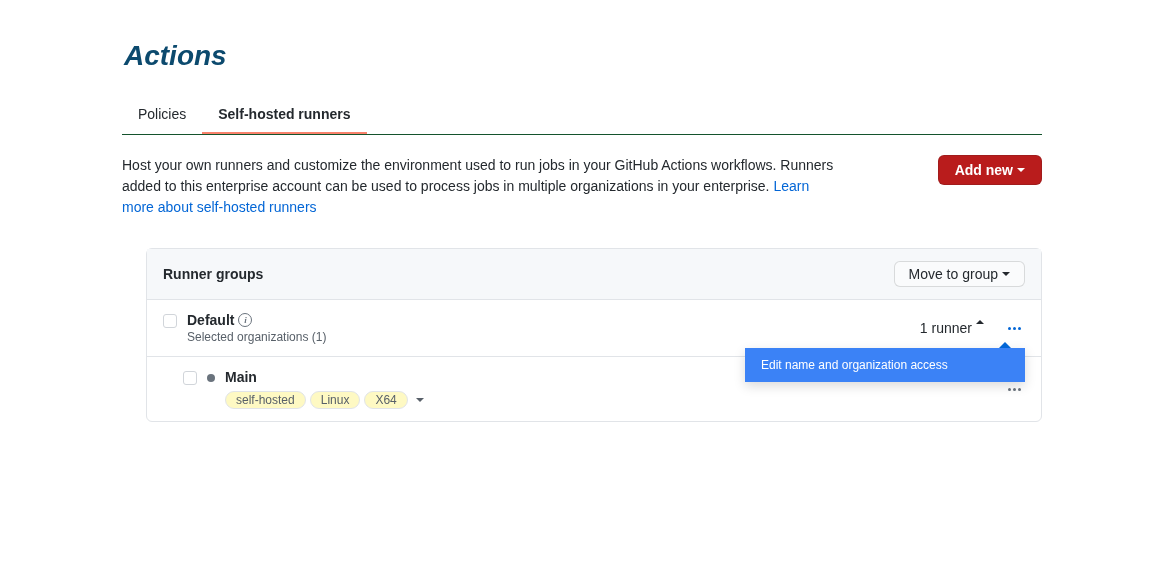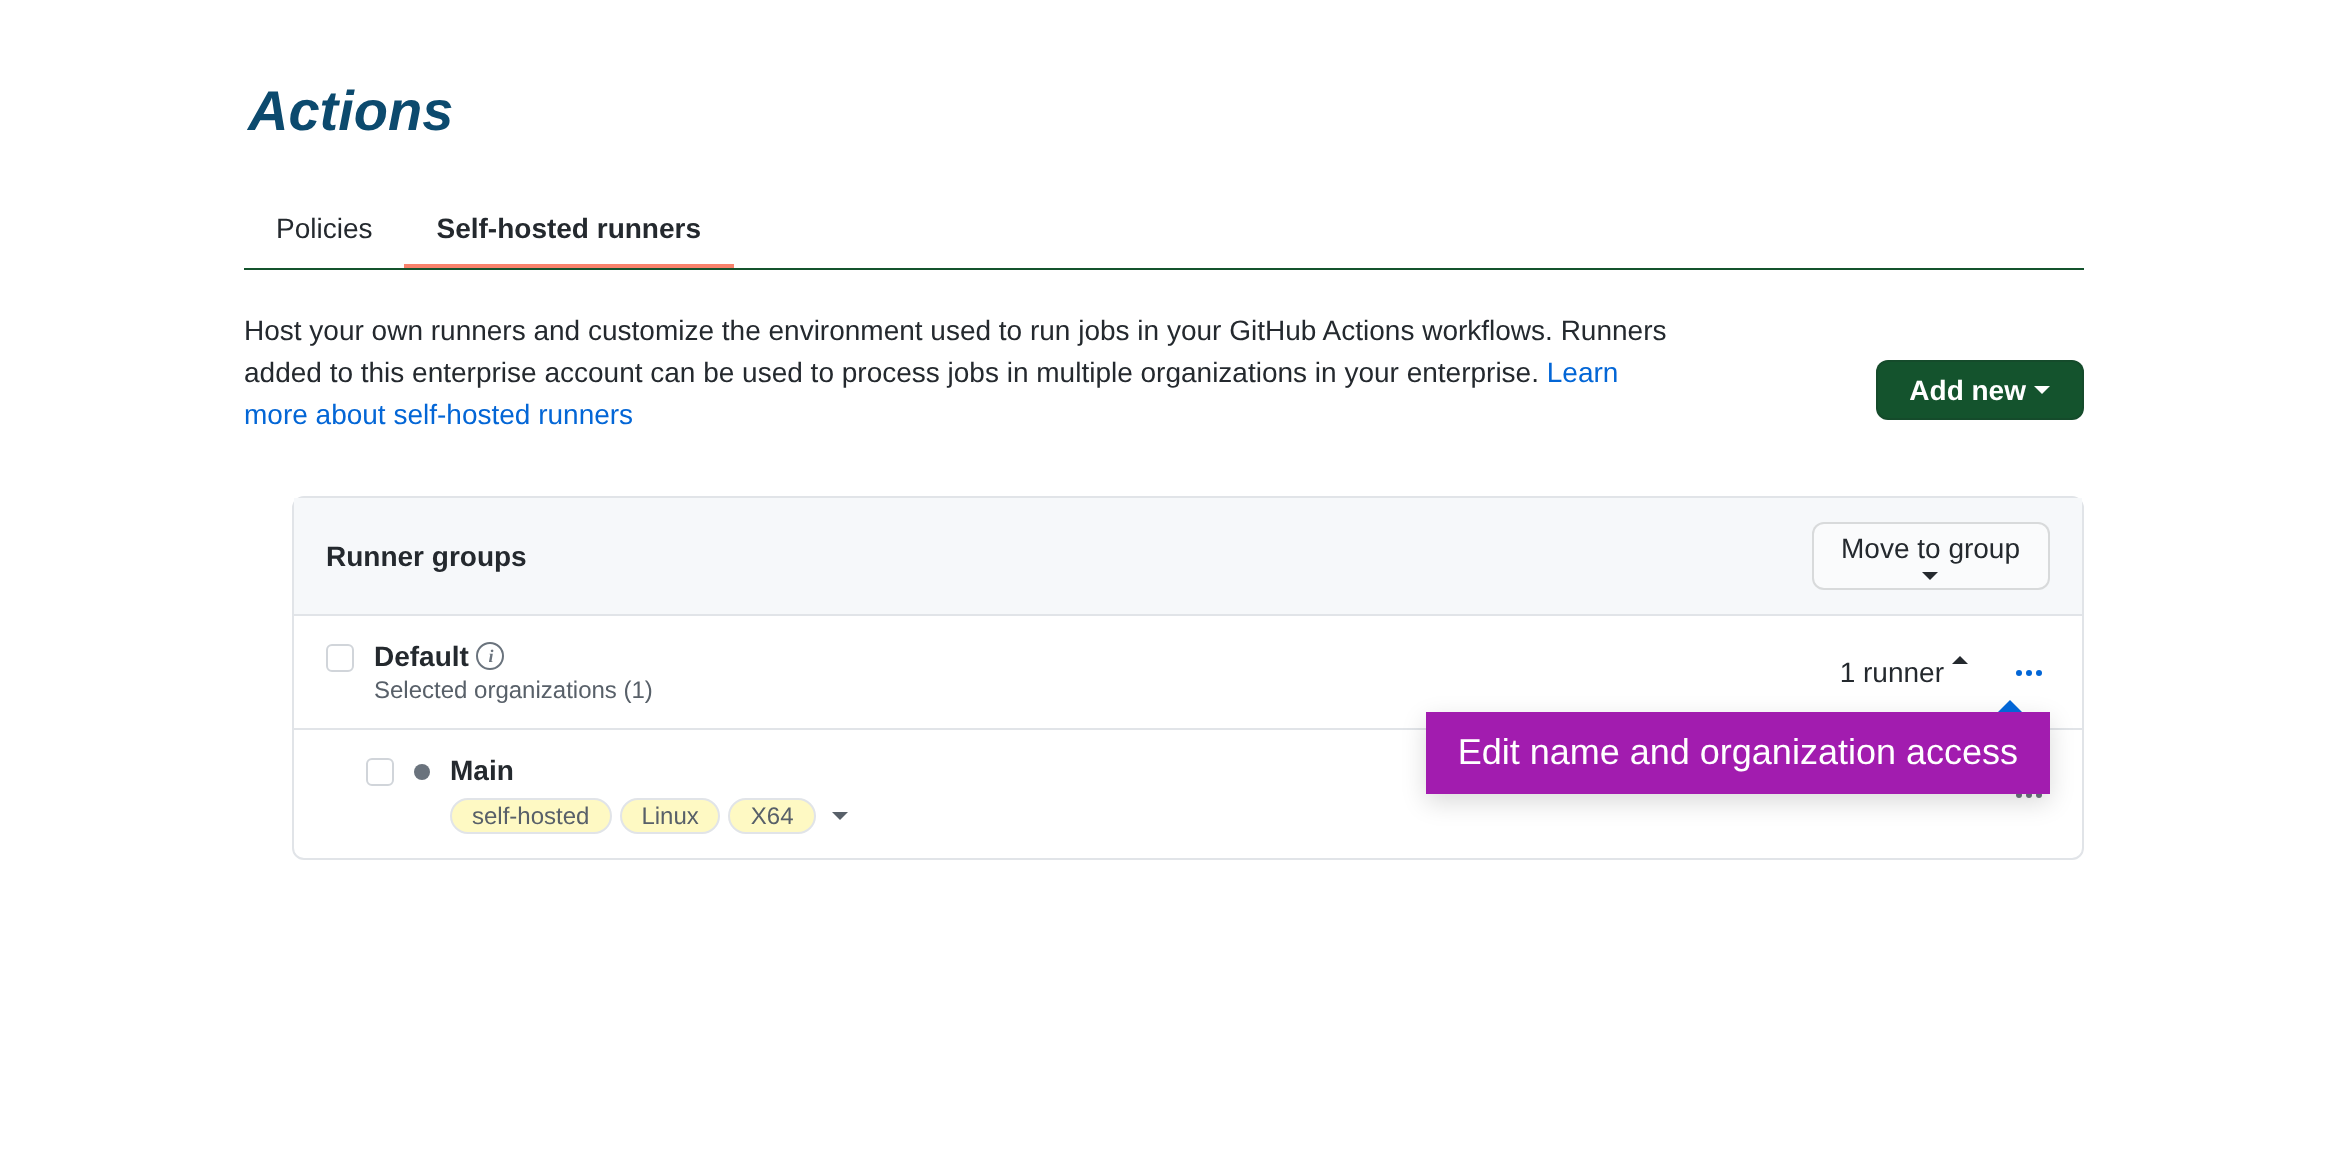--- a/index.html
+++ b/index.html
@@ -53,48 +53,46 @@
       font-size: 14px;
       line-height: 1.5;
       color: #24292e;
       max-width: 720px;
     }
     .description a {
       color: #0366d6;
       text-decoration: none;
     }
     .btn-primary {
-      background: #14532d;
+      background: #b91c1c;
       color: #fff;
       border: 1px solid rgba(27,31,35,0.15);
       border-radius: 6px;
       padding: 6px 16px;
       font-size: 14px;
       font-weight: 600;
       cursor: pointer;
       display: inline-flex;
       align-items: center;
       gap: 4px;
       white-space: nowrap;
-      margin-top: 25px;
     }
     .btn-default {
       background: #fafbfc;
       color: #24292e;
       border: 1px solid rgba(27,31,35,0.15);
       border-radius: 6px;
       padding: 4px 14px;
       font-size: 14px;
       font-weight: 500;
       cursor: pointer;
       display: inline-flex;
       align-items: center;
       gap: 4px;
       white-space: nowrap;
-      flex-direction: column;
     }
     .box {
       margin-top: 30px;
       border: 1px solid #e1e4e8;
       border-radius: 6px;
       overflow: visible;
       margin-left: 24px;
     }
     .box-header {
       display: flex;
@@ -224,23 +222,23 @@
     .tag-caret {
       font-size: 10px;
       color: #586069;
       margin-left: 4px;
       cursor: pointer;
     }
     .dropdown {
       position: absolute;
       right: 16px;
       top: 48px;
-      background: #a21caf;
+      background: #3b82f6;
       color: #fff;
-      font-size: 18px;
+      font-size: 12px;
       padding: 10px 16px;
       box-shadow: 0 4px 12px rgba(0,0,0,0.15);
       z-index: 10;
       min-width: 280px;
       cursor: pointer;
     }
     .dropdown::before {
       content: "";
       position: absolute;
       top: -6px;

